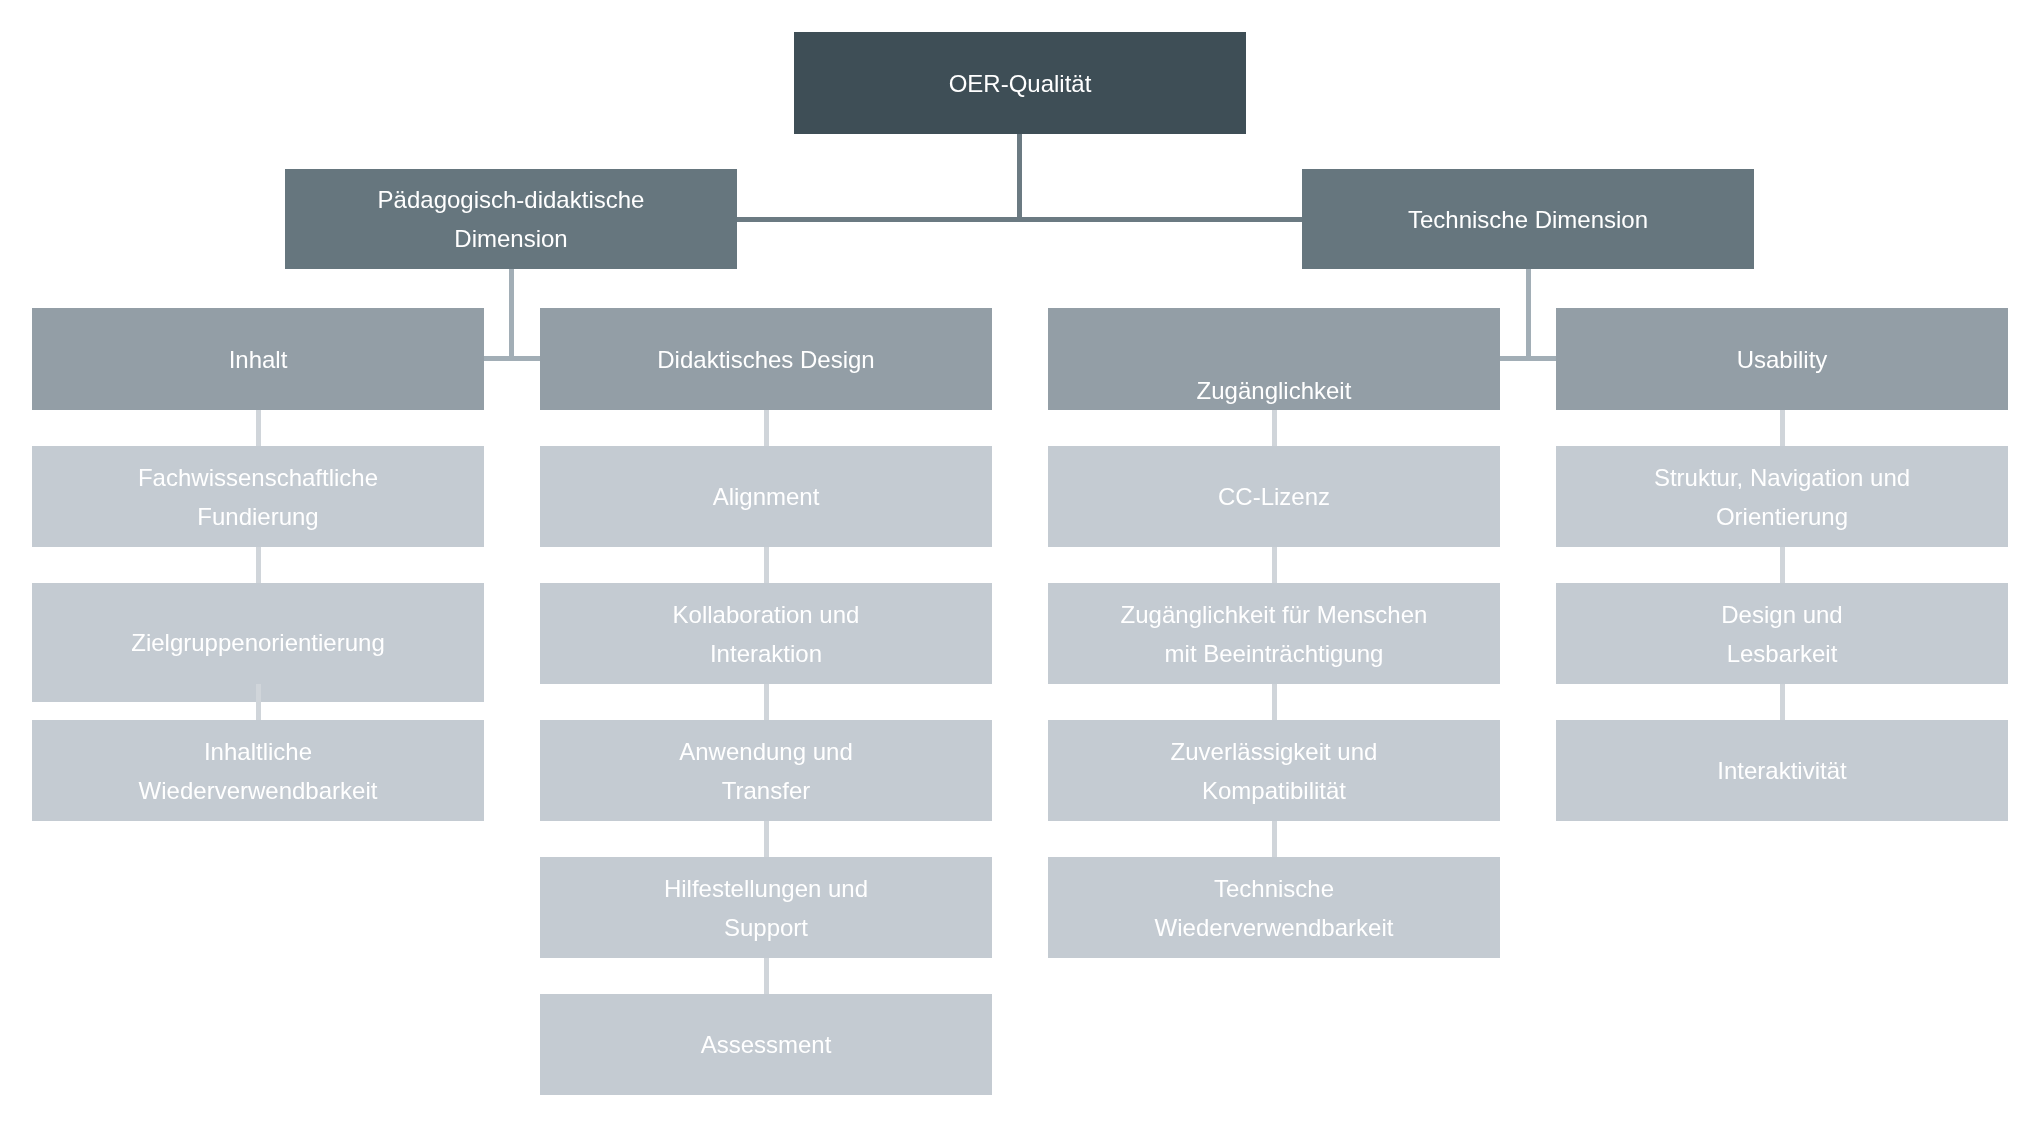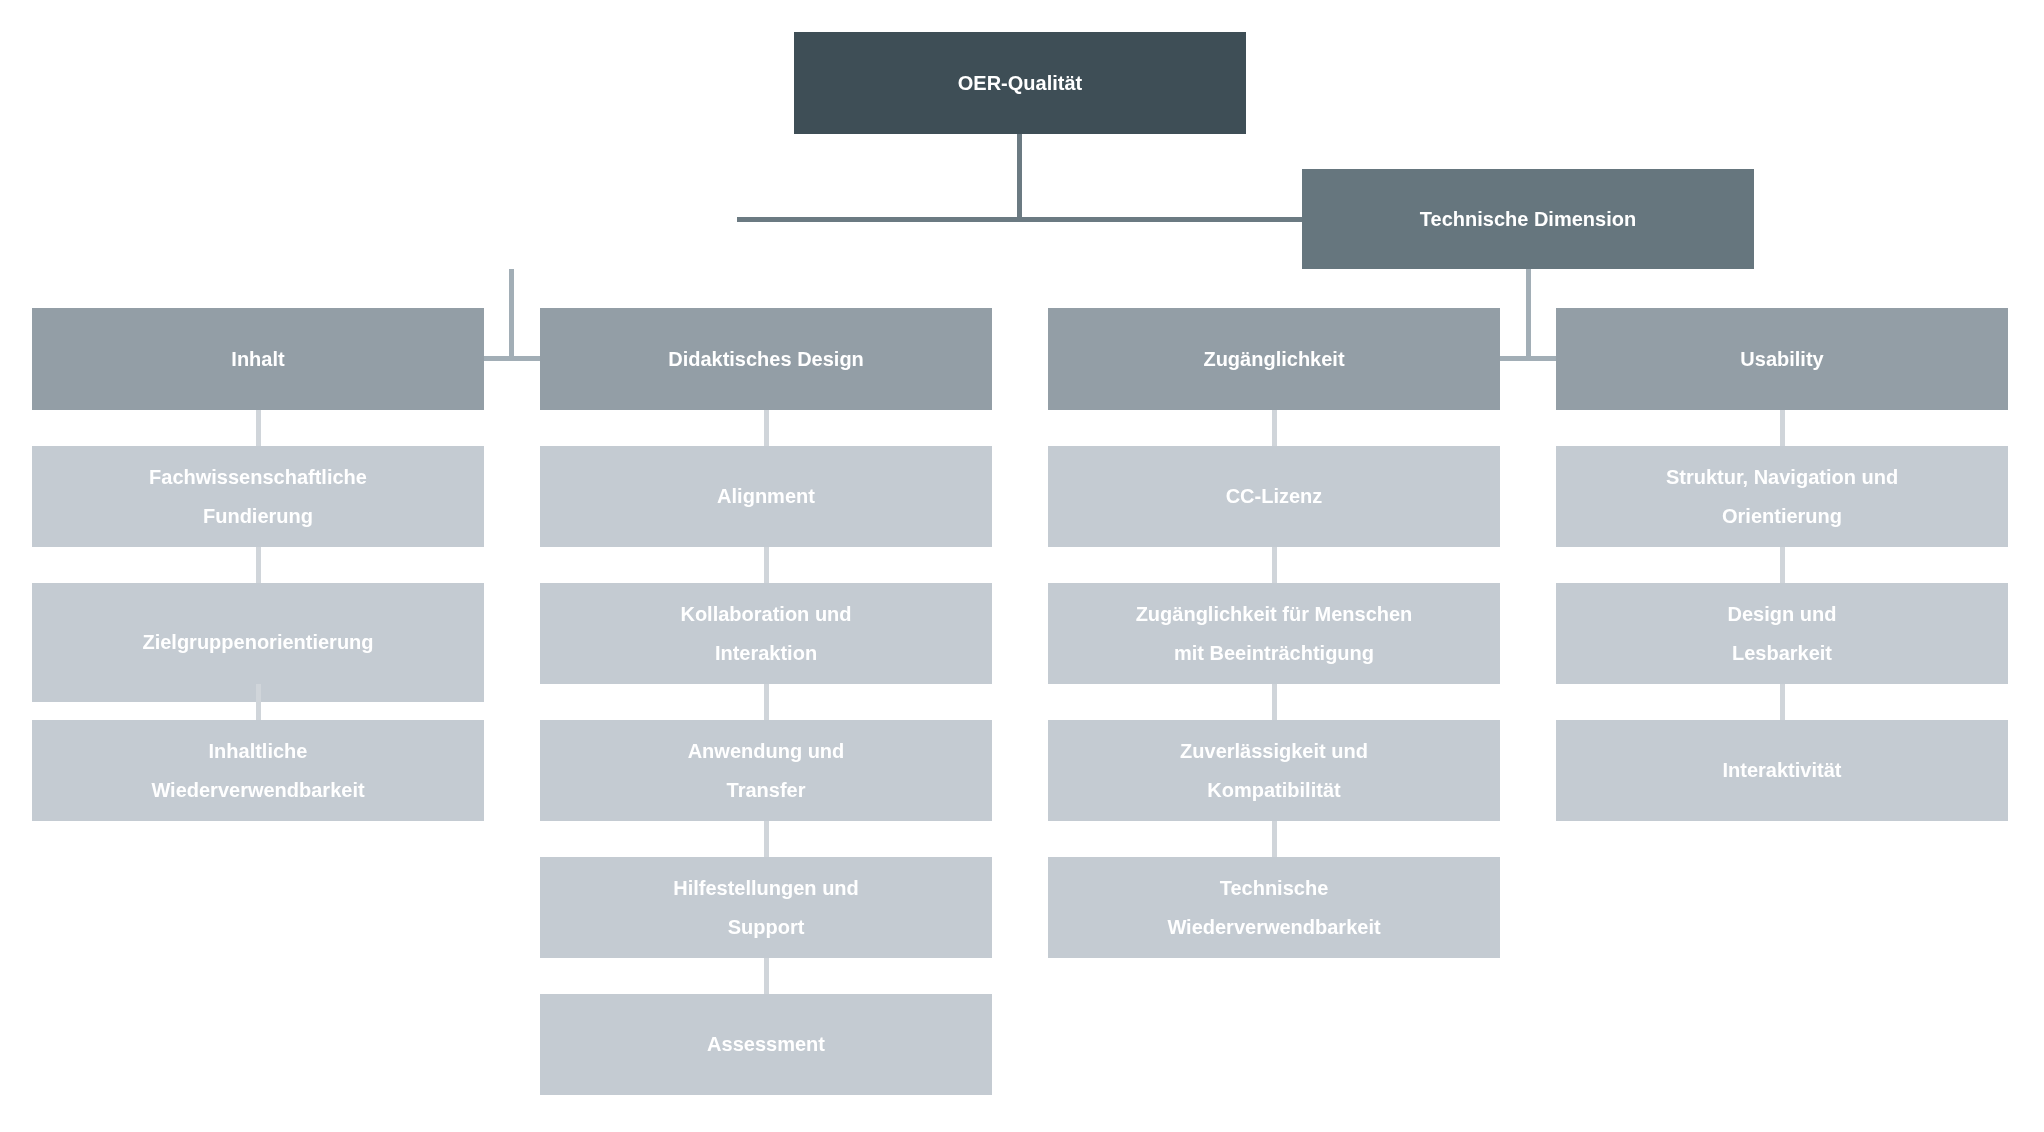--- a/index.html
+++ b/index.html
@@ -19,22 +19,22 @@
     position: absolute;
     display: flex;
     align-items: center;
     justify-content: center;
     text-align: center;
     box-sizing: border-box;
     padding: 0 6px;
   }
   .box .label {
     color: #ffffff;
-    font-weight: 700;
-    font-size: 20px;
+    font-weight: 400;
+    font-size: 24px;
     line-height: 39px;
     white-space: pre-line;
   }
   .box.root   { background: var(--c-root); }
   .box.dim    { background: var(--c-dim); }
   .box.cat    { background: var(--c-cat); }
   .box.item   { background: var(--c-item); }
   .line {
     position: absolute;
   }
@@ -47,20 +47,24 @@
 
 <div id="stage" style="--c-root: #3e4e56; --c-dim: #66767e; --c-cat: #939ea6; --c-item: #c4cbd2; --c-line-dark: #6b7a82; --c-line-mid: #a2aeb6; --c-line-light: #d0d5da;">
 
   <div class="box root" style="left:794px; top:32px; width:452px; height:102px;">
     <span class="label">OER-Qualität</span>
   </div>
 
   <div class="line dark" style="left:1017px; top:134px; width:5px; height:88px;"></div>
   <div class="line dark" style="left:737px; top:217px; width:565px; height:5px;"></div>
 
+  <div class="box dim" style="left:285px; top:169px; width:452px; height:100px;">
+    <span class="label">Pädagogisch-didaktische
+Dimension</span>
+  </div>
   <div class="box dim" style="left:1302px; top:169px; width:452px; height:100px;text-align:right;">
     <span class="label">Technische Dimension</span>
   </div>
 
   <div class="line mid" style="left:509px; top:269px; width:5px; height:92px;"></div>
   <div class="line mid" style="left:484px; top:356px; width:56px; height:5px;"></div>
   <div class="line mid" style="left:1526px; top:269px; width:5px; height:92px;"></div>
   <div class="line mid" style="left:1500px; top:356px; width:56px; height:5px;"></div>
 
   <div id="columns">
@@ -100,21 +104,21 @@
       </div>
       <div class="line light" style="left: 764px; top: 821px; width: 5px; height: 36px;"></div>
       <div class="box item" style="left: 540px; top: 857px; width: 452px; height: 101px;">
         <span class="label">Hilfestellungen und
 Support</span>
       </div>
       <div class="line light" style="left: 764px; top: 958px; width: 5px; height: 36px;"></div>
       <div class="box item" style="left: 540px; top: 994px; width: 452px; height: 101px;">
         <span class="label">Assessment</span>
       </div>
-      <div class="box cat" style="left: 1048px; top: 308px; width: 452px; height: 102px;">
+      <div class="box cat" style="left: 1048px; top: 308px; width: 452px; height: 102px; align-items: flex-end;">
         <span class="label">Zugänglichkeit</span>
       </div>
       <div class="line light" style="left: 1272px; top: 410px; width: 5px; height: 36px;"></div>
       <div class="box item" style="left: 1048px; top: 446px; width: 452px; height: 101px;">
         <span class="label">CC-Lizenz</span>
       </div>
       <div class="line light" style="left: 1272px; top: 547px; width: 5px; height: 36px;"></div>
       <div class="box item" style="left: 1048px; top: 583px; width: 452px; height: 101px;">
         <span class="label">Zugänglichkeit für Menschen
 mit Beeinträchtigung</span>

